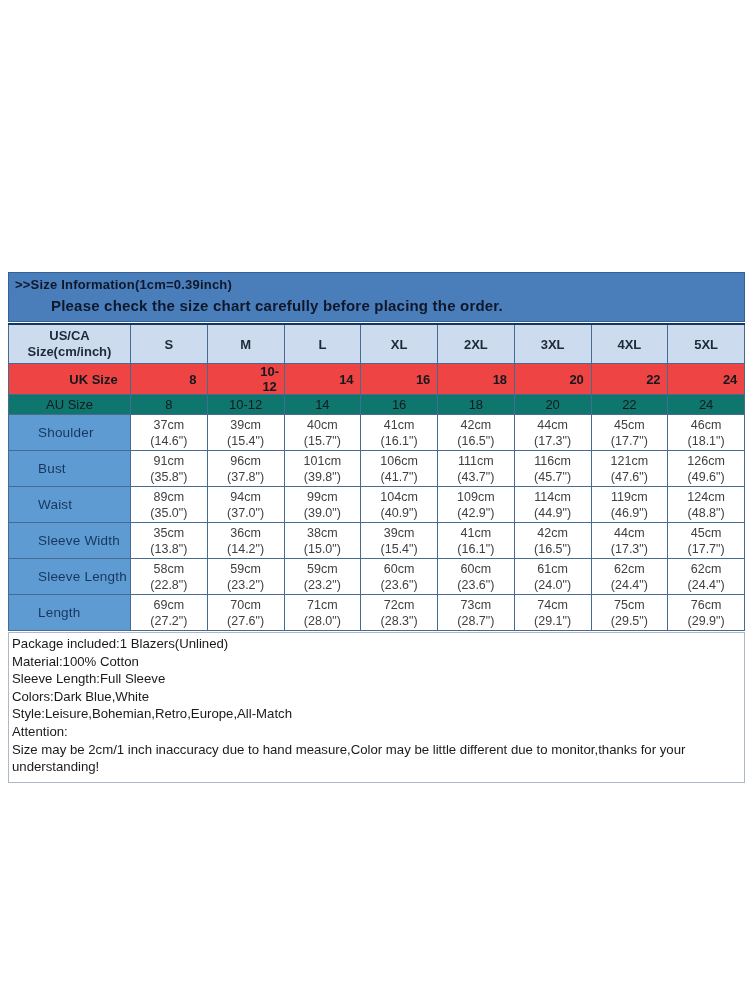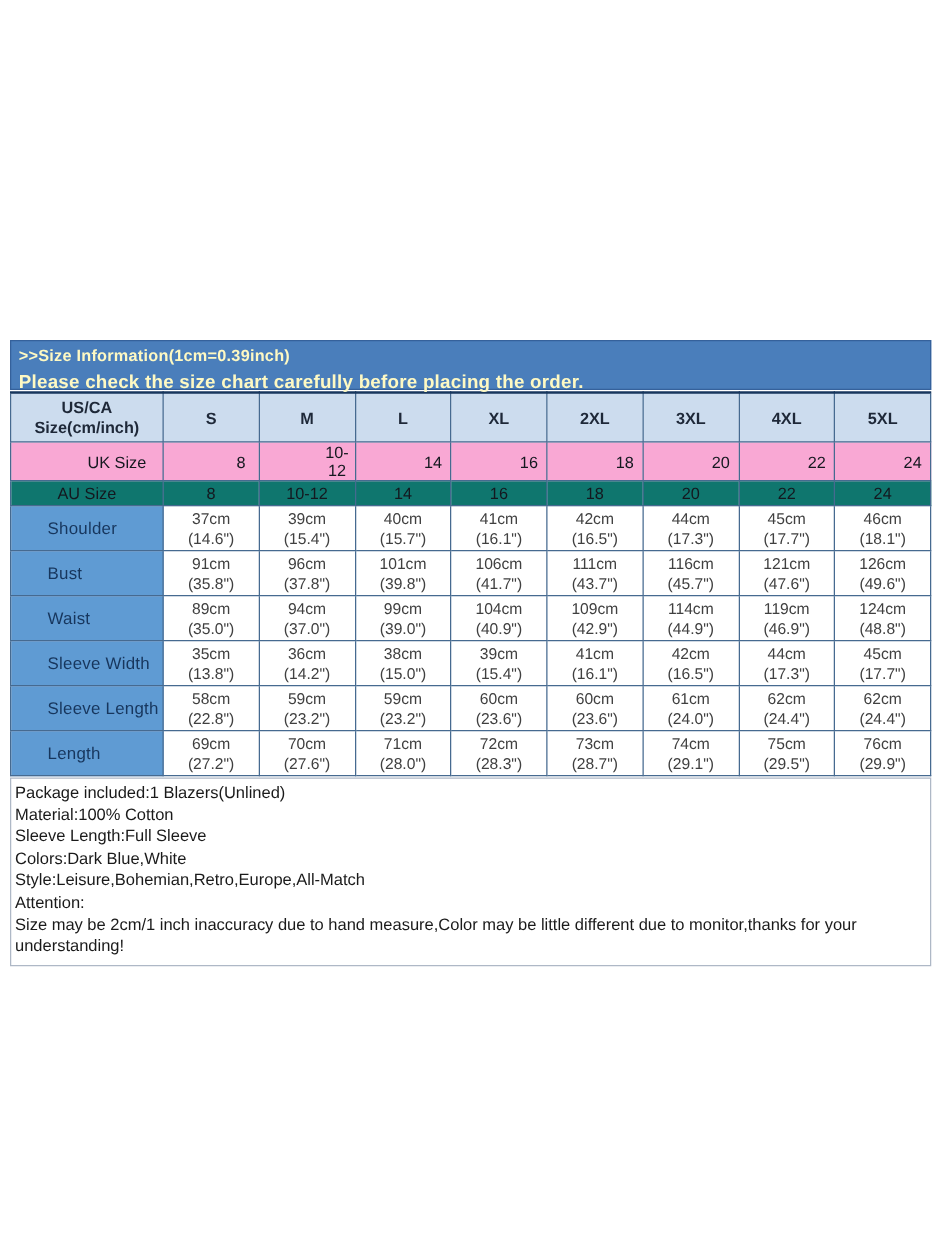--- a/index.html
+++ b/index.html
@@ -4,39 +4,39 @@
 <style>
   html,body { margin:0; padding:0; background:#ffffff; }
   .page {
     position:relative; width:750px; height:1000px; background:#ffffff;
     font-family:"Liberation Sans", sans-serif; overflow:hidden;
   }
   .content { position:absolute; left:8px; top:272px; width:737px; }
 
   
   .banner {
-    background:#4a7ebb; color:#fef9c3; box-sizing:border-box;
-    border:1px solid #35619b; padding:4px 6px 5px 6px; height:40px; margin-bottom:1px;
+    background:#4a7ebb; color:#0f172a; box-sizing:border-box;
+    border:1px solid #35619b; padding:4px 6px 5px 6px; height:50px; margin-bottom:1px;
   }
   .banner-line1 { font-size:13px; font-weight:bold; letter-spacing:0.2px; }
-  .banner-line2 { font-size:15px; font-weight:bold; margin-top:5px; letter-spacing:0.2px; }
+  .banner-line2 { font-size:15px; font-weight:bold; margin-top:5px; letter-spacing:0.2px;margin-left:36px; }
 
   
   table.size-table {
     width:100%; border-collapse:collapse; table-layout:fixed;
     border-top:2px solid #17365d;
   }
   .size-table th, .size-table td {
     border:1px solid #466a90; text-align:center; vertical-align:middle;
     padding:0; color:#14181f;
   }
   col.c0 { width:122px; }
   tr.row-header th { background:#ccdcee; height:38px; font-size:13px; font-weight:bold; color:#1e2838; }
   th.corner div { line-height:16px; }
-  tr.row-uk th, tr.row-uk td { background:#f9a8d4; height:19px; font-size:13px; font-weight:normal;padding-left:48px; }
+  tr.row-uk th, tr.row-uk td { background:#ef4444; height:19px; font-size:13px; font-weight:bold;padding-left:48px; }
   tr.row-au th, tr.row-au td { background:#0f766e; height:19px; font-size:13px; font-weight:normal; }
   tr.row-uk th, tr.row-au th { font-size:13px; }
 
   tr.mrow td { background:#ffffff; height:35px; font-size:12.5px; font-weight:400; color:#404040; }
   tr.mrow .cm, tr.mrow .in { line-height:16px; }
   th.mlabel {
     background:#5f9bd3; color:#17365d; font-weight:400; font-size:13.5px;
     text-align:left; padding-left:29px; letter-spacing:0.2px;
   }
 

